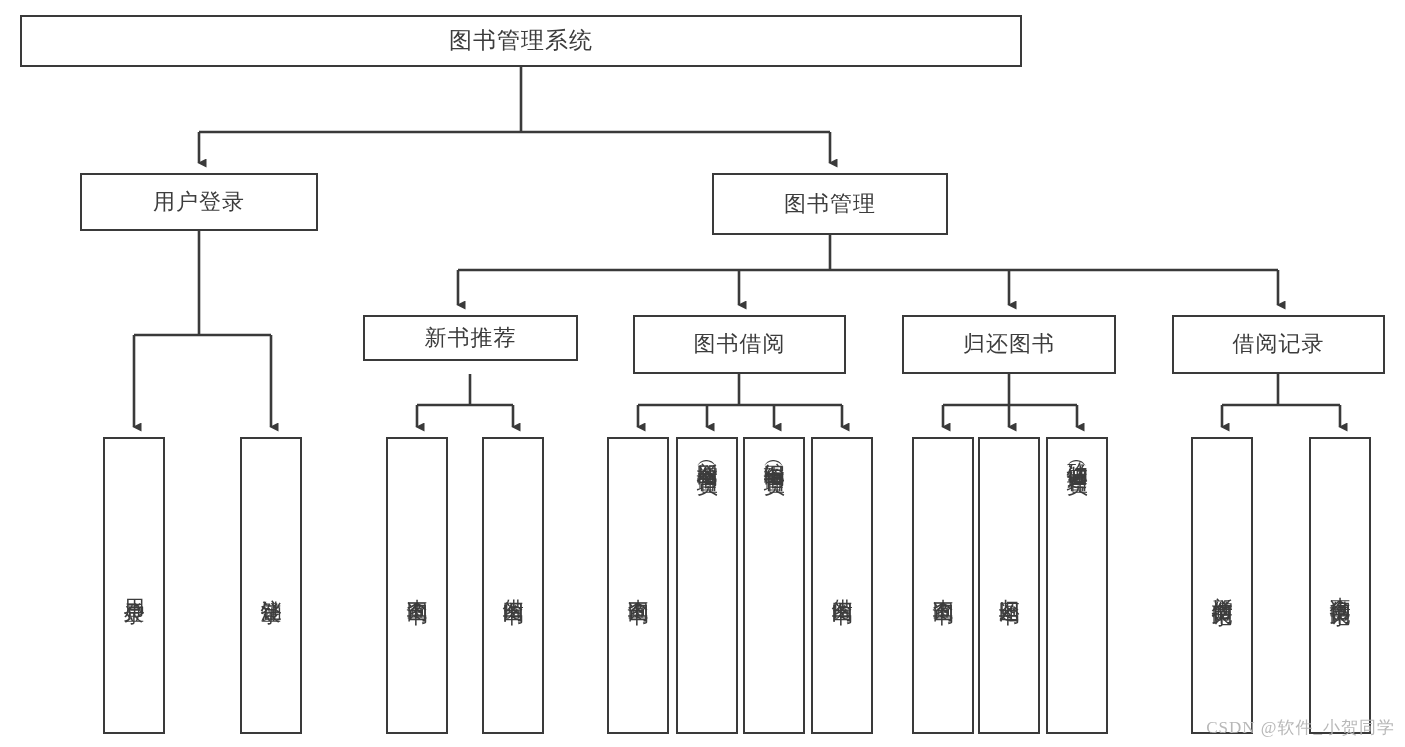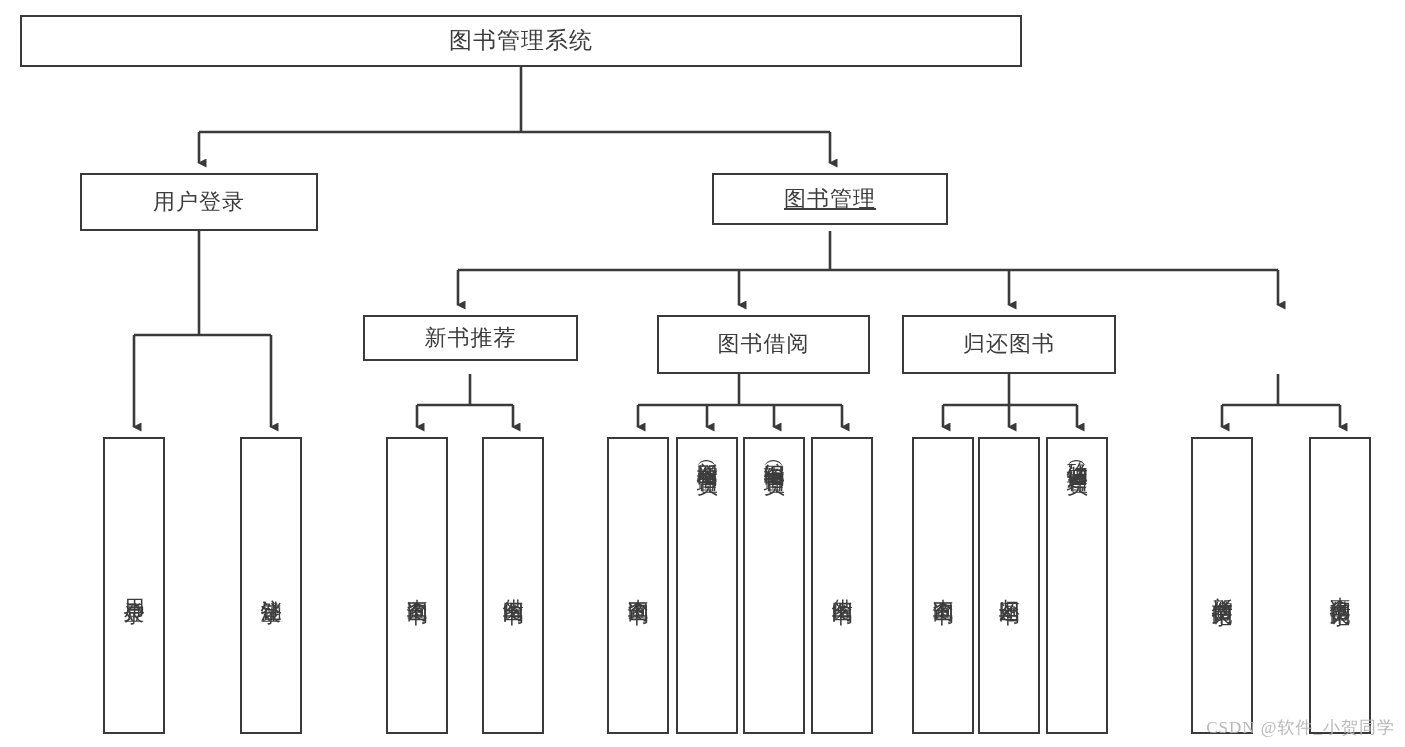--- a/index.html
+++ b/index.html
@@ -113,32 +113,35 @@
     </g>
   </svg>
 
   <div class="node node-h title" style="left:20px;top:15px;width:1002px;height:52px;">
     <span>图书管理系统</span>
   </div>
 
   <div class="node node-h" style="left:80px;top:173px;width:238px;height:58px;">
     <span>用户登录</span>
   </div>
-  <div class="node node-h" style="left:712px;top:173px;width:236px;height:52px;text-decoration:underline;">
+  <div class="node node-h" style="left:712px;top:173px;width:236px;height:62px;">
     <span>图书管理</span>
   </div>
 
   <div class="node node-h" style="left:363px;top:315px;width:215px;height:46px;">
     <span>新书推荐</span>
   </div>
-  <div class="node node-h" style="left:633px;top:315px;width:213px;height:59px;margin-left:24px;">
+  <div class="node node-h" style="left:633px;top:315px;width:213px;height:59px;">
     <span>图书借阅</span>
   </div>
   <div class="node node-h" style="left:902px;top:315px;width:214px;height:59px;">
     <span>归还图书</span>
+  </div>
+  <div class="node node-h" style="left:1172px;top:315px;width:213px;height:59px;">
+    <span>借阅记录</span>
   </div>
 
   <div class="node node-v center" style="left:103px;top:437px;width:62px;height:297px;">
     <span class="vtext">用户登录</span>
   </div>
   <div class="node node-v center" style="left:240px;top:437px;width:62px;height:297px;">
     <span class="vtext">注销登录</span>
   </div>
 
   <div class="node node-v center" style="left:386px;top:437px;width:62px;height:297px;">

